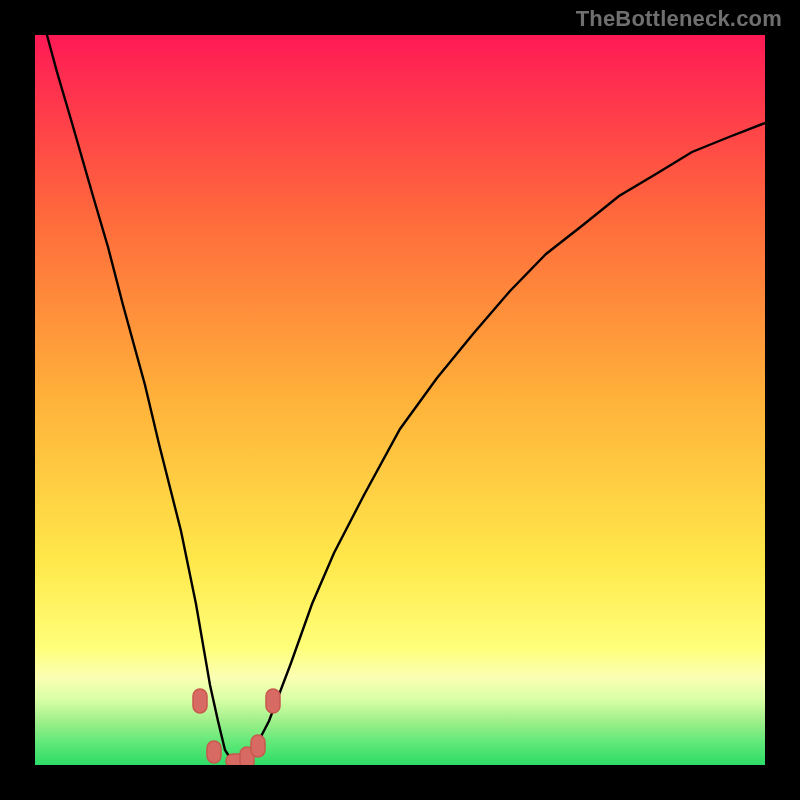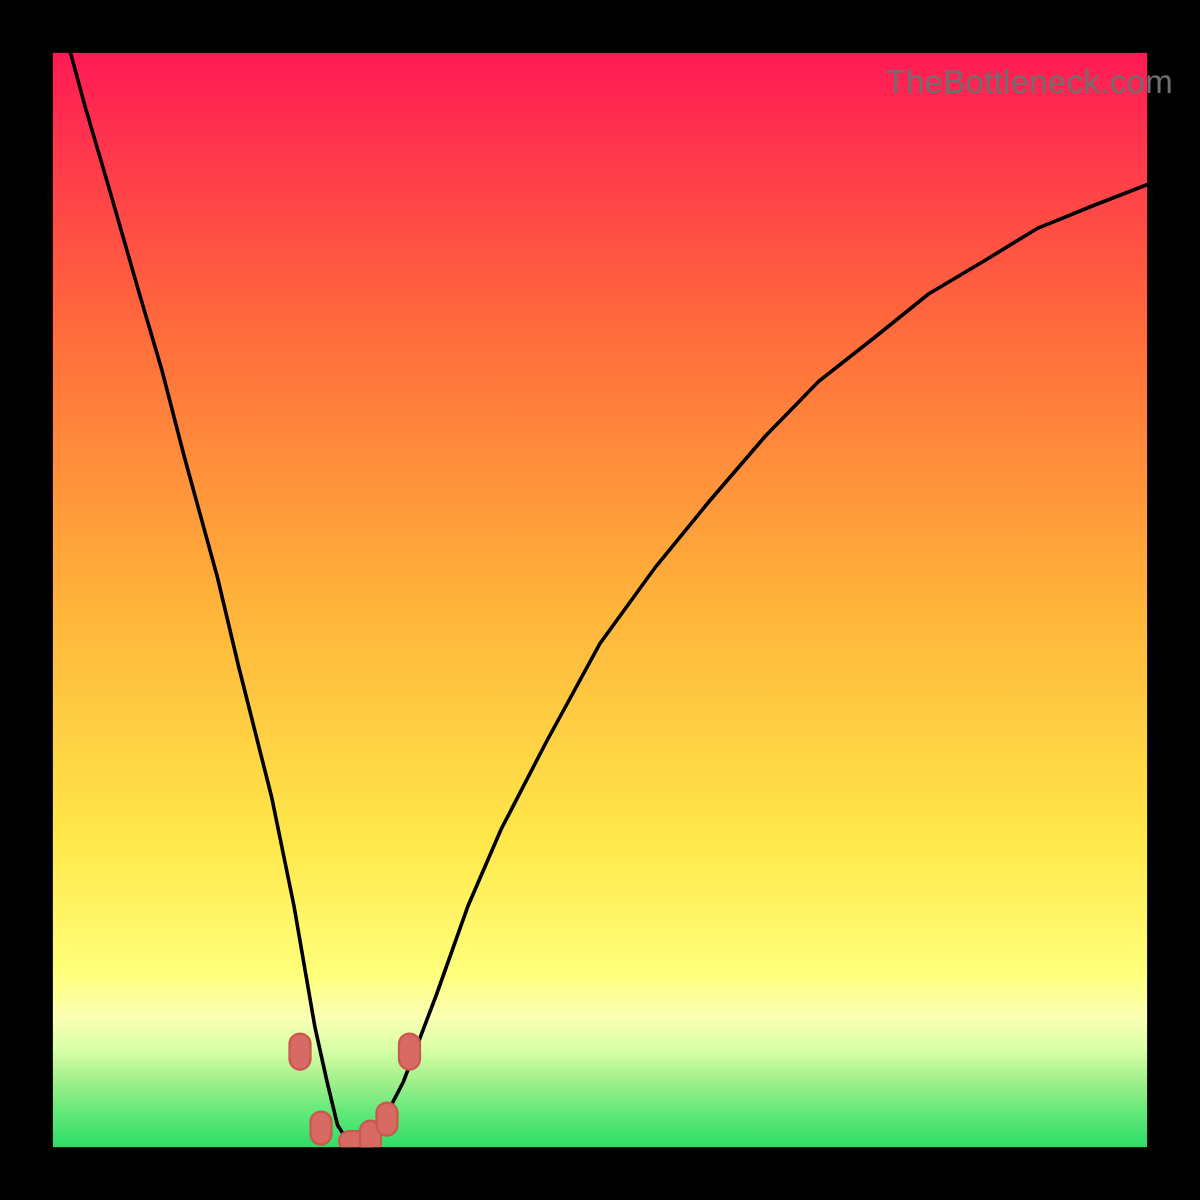--- a/index.html
+++ b/index.html
@@ -28,25 +28,24 @@
     display: block;
     width: 730px;
     height: 730px;
   }
   .watermark {
     position: absolute;
     top: 6px;
     right: 18px;
     font-family: Arial, Helvetica, sans-serif;
     font-size: 22px;
-    font-weight: 400;
+    font-weight: 700;
     color: #6f6f6f;
     letter-spacing: 0.2px;
     user-select: none;
-    margin-top: 36px;
   }
 </style>
 </head>
 <body>
 
 <div class="frame">
 
   <div class="plot-area">
     <svg viewBox="0 0 730 730" preserveAspectRatio="none">
       <defs>

